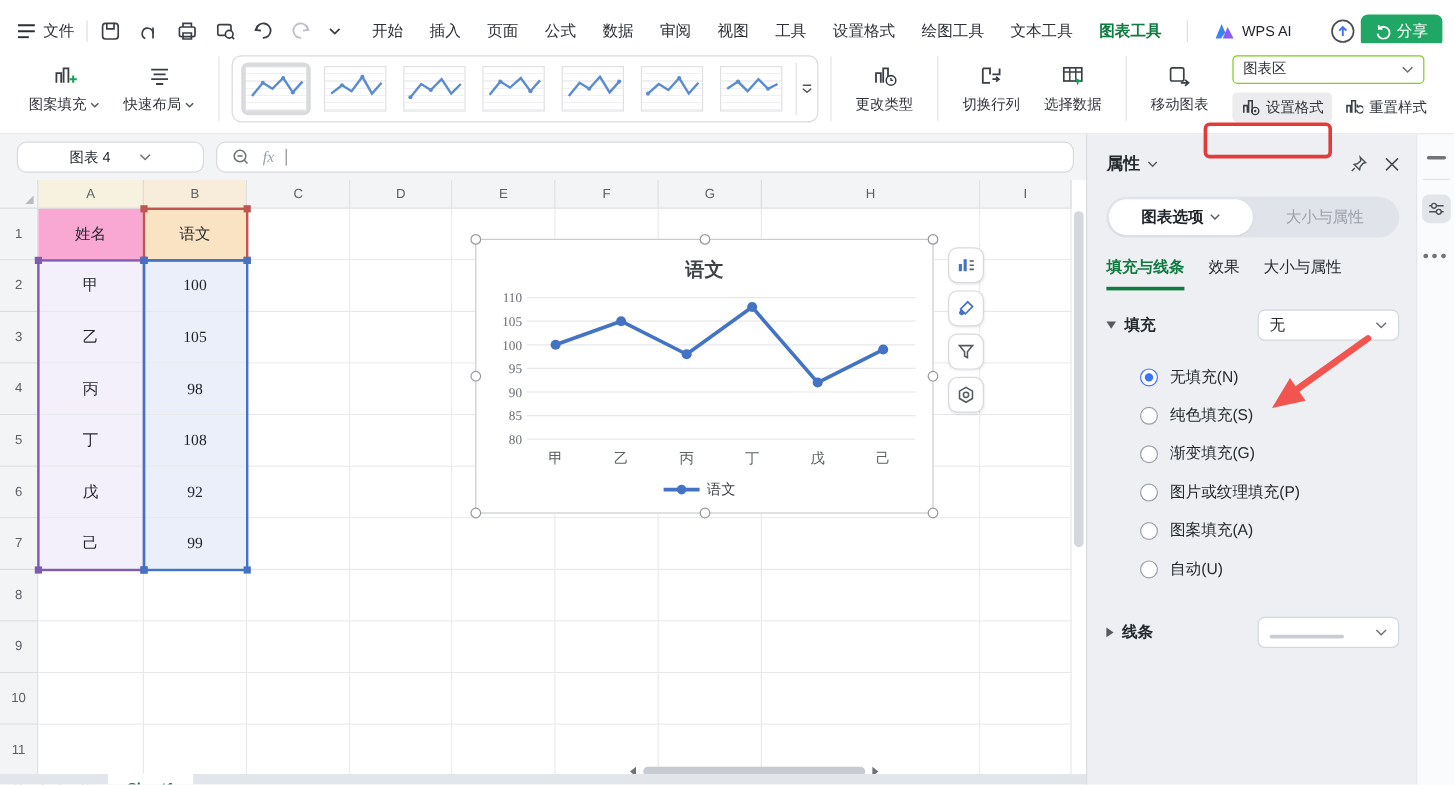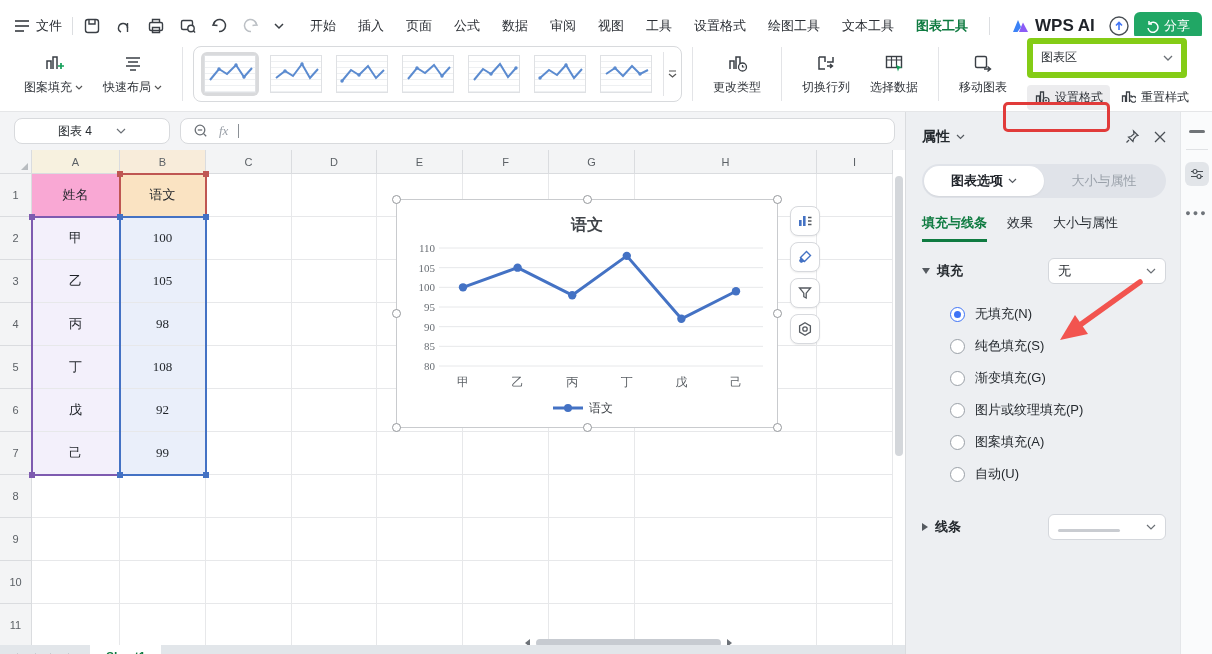--- a/index.html
+++ b/index.html
@@ -8,36 +8,36 @@
 
   
   .menubar { height:36px; display:flex; align-items:center; padding:16px 10px 0 14px; font-size:13px; color:#2b2f35; background:#fff; }
   .mb-file { display:flex; align-items:center; gap:6px; font-size:13px; }
   .vdiv { width:1px; height:18px; background:#dcdee1; margin:0 10px; }
   .qicons { display:flex; align-items:center; gap:14px; }
   .qicons svg { display:block; }
   .menus { display:flex; align-items:center; margin-left:14px; }
   .menu-item { padding:9px 11px; cursor:default; white-space:nowrap; }
   .menu-item.active { color:#0f7b41; font-weight:bold; border-bottom:3px solid #0f7b41; padding-bottom:6px; }
-  .wps-ai { display:flex; align-items:center; gap:6px; font-size:17px; font-weight:bold; color:#1f2329; margin-left:12px; }
+  .wps-ai { display:flex; align-items:center; gap:6px; font-size:12px; font-weight:normal; color:#1f2329; margin-left:12px; }
   .mb-right { margin-left:auto; display:flex; align-items:center; gap:4px; }
   .share-btn { display:flex; align-items:center; gap:5px; background:#21a765; color:#fff; font-size:13px; padding:5px 12px; border-radius:6px; }
 
   
   .ribbon { height:76px; display:flex; align-items:center; padding:0 14px; border-bottom:1px solid #e5e6e8; background:#fff; position:relative; }
   .bigbtn { display:flex; flex-direction:column; align-items:center; gap:5px; padding:4px 10px; font-size:12px; color:#30343a; white-space:nowrap; }
   .bigbtn .lbl { display:flex; align-items:center; gap:3px; }
   .vsep { width:1px; height:54px; background:#e3e4e7; margin:0 10px; }
   .gallery { display:flex; align-items:center; border:1px solid #d8dadd; border-radius:8px; padding:5px 0 5px 7px; background:#fff; }
   .thumbwrap { padding:3px; border-radius:6px; margin-right:8px; }
   .thumbwrap.selected { background:#d9dadc; }
   .thumb { width:52px; height:38px; background:repeating-linear-gradient(#ffffff 0px, #ffffff 5px, #eef0f2 5px, #eef0f2 6px); border:1px solid #dfe1e4; position:relative; }
   .gal-more { width:18px; align-self:stretch; border-left:1px solid #e3e4e7; display:flex; align-items:center; justify-content:center; color:#555; }
   .fmt-col { display:flex; flex-direction:column; gap:7px; margin-left:10px; }
-  .sel-dropdown { width:160px; height:40px; border:6px solid #84cc16; border-radius:4px; background:#fff; display:flex; align-items:center; padding:0 8px; font-size:12px; color:#2b2f35; }
+  .sel-dropdown { width:160px; height:24px; border:1px solid #84cc16; border-radius:4px; background:#fff; display:flex; align-items:center; padding:0 8px; font-size:12px; color:#2b2f35; }
   .sel-dropdown .dd-label { flex:1; }
   .fmt-row { display:flex; align-items:center; gap:3px; }
   .smallbtn { display:flex; align-items:center; gap:5px; font-size:12px; color:#30343a; padding:4px 7px; border-radius:4px; white-space:nowrap; }
   .smallbtn.hl { background:#ececee; }
 
   
   .red-box { position:absolute; left:1003px; top:66px; width:107px; height:30px; border:3px solid #e13b3a; border-radius:5px; pointer-events:none; z-index:60; }
 
   
   .workspace { display:flex; height:542px; }

